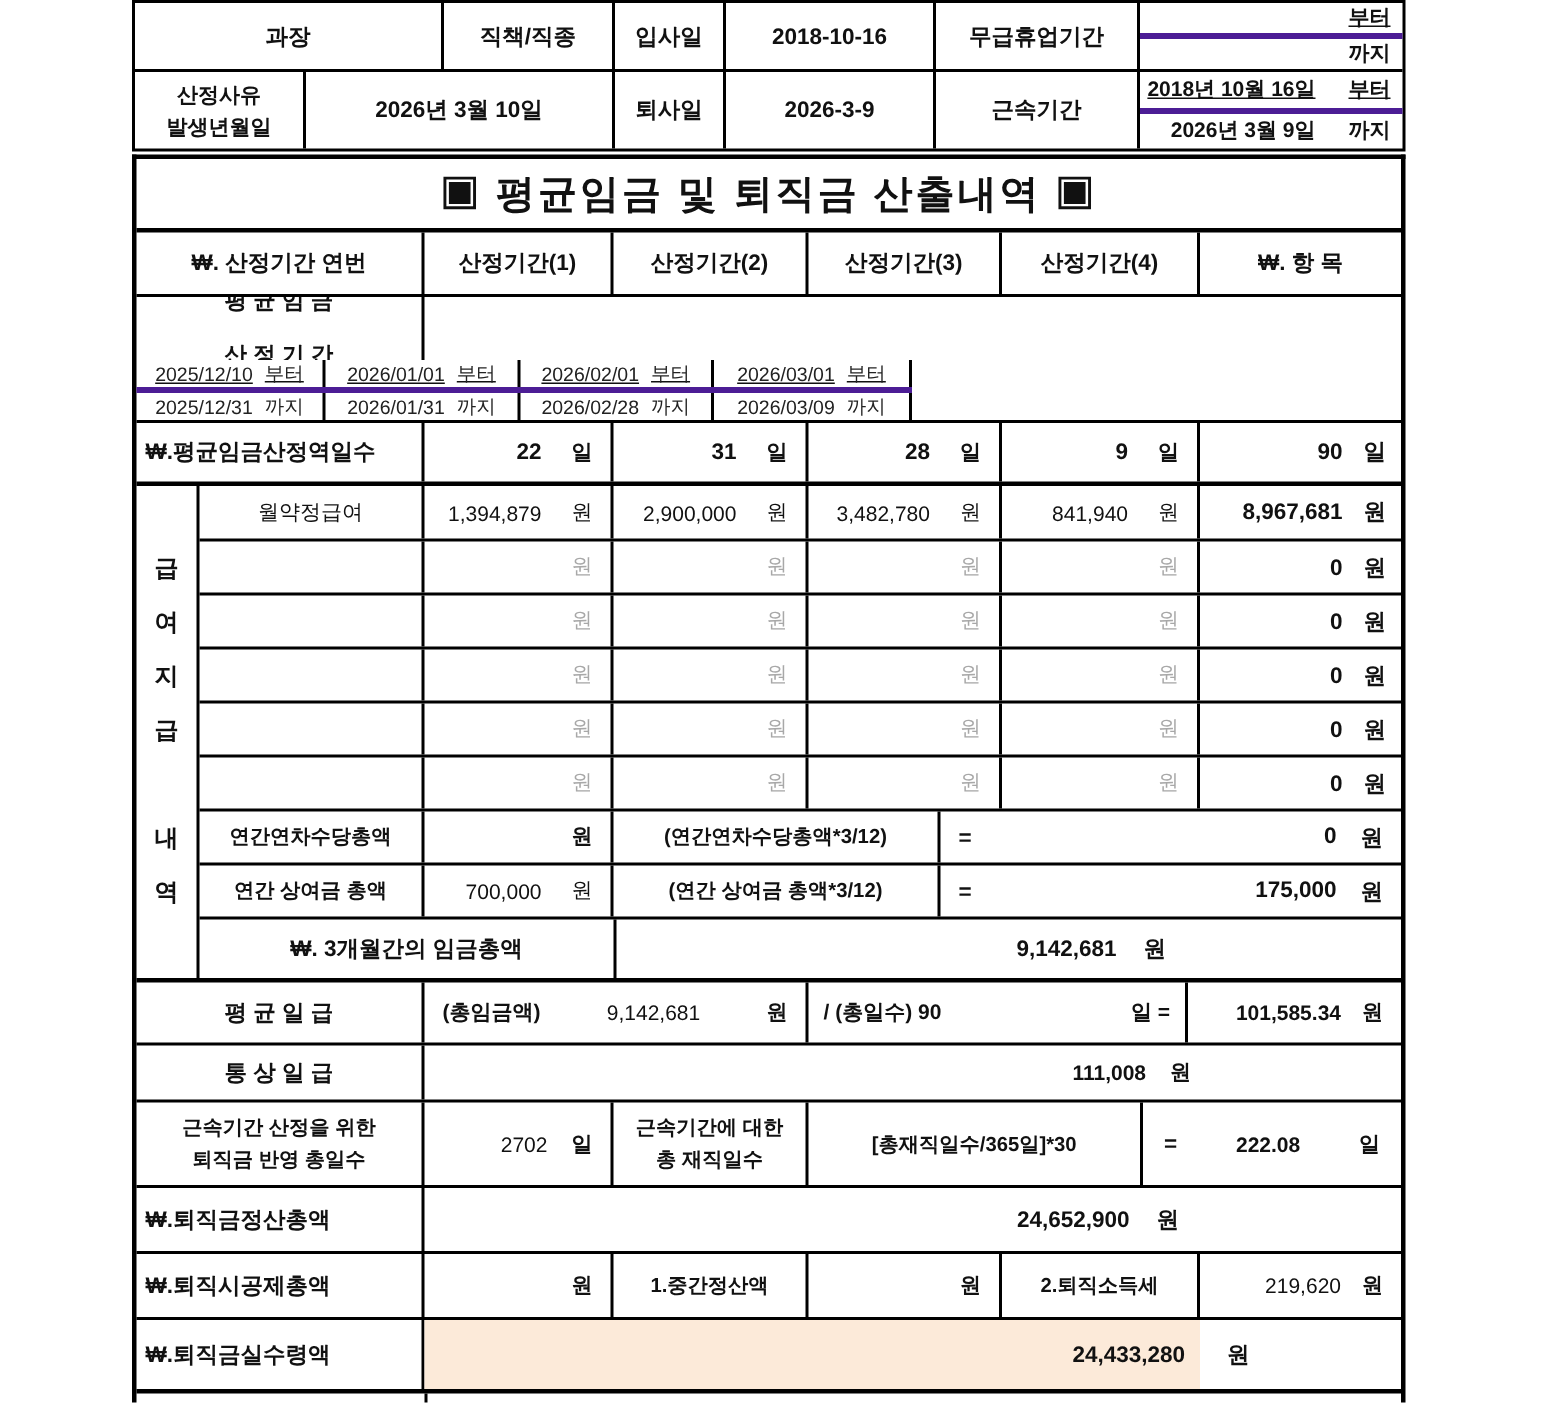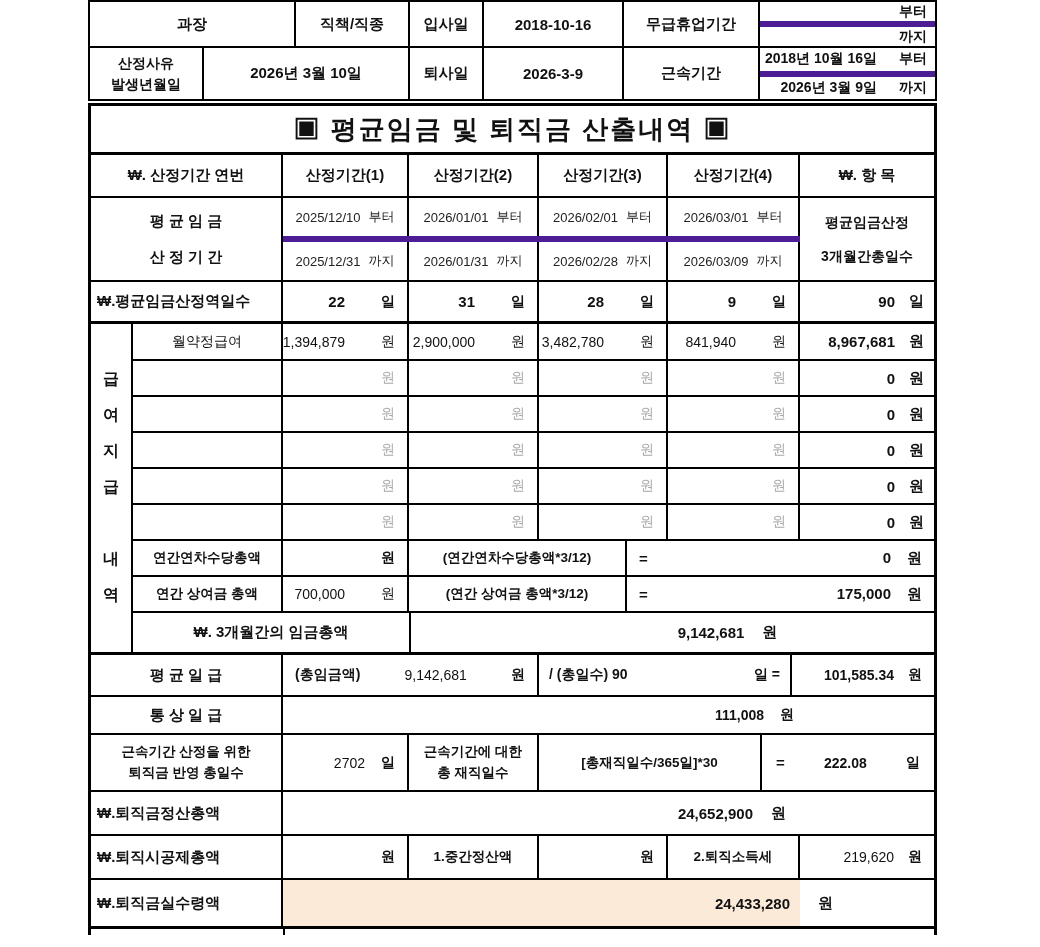--- a/index.html
+++ b/index.html
@@ -7,31 +7,31 @@
         font-family:"Liberation Sans",sans-serif;color:#111;}
   .tbl{position:absolute;box-sizing:border-box;border:2px solid #000;background:#fff;}
   .row{display:flex;box-sizing:border-box;border-bottom:2px solid #000;}
   .row.nb{border-bottom:none;}
   .row.thick{border-bottom:3px solid #000;}
   .c{display:flex;align-items:center;justify-content:center;box-sizing:border-box;
      border-right:2px solid #000;font-weight:bold;font-size:15px;overflow:hidden;white-space:nowrap;}
   .c.last{border-right:none;}
   .c.lal{justify-content:flex-start;padding-left:6px;}
   .stack{display:flex;flex-direction:column;align-items:center;justify-content:center;line-height:1.45;}
-  .vu{justify-content:flex-end;gap:36px;padding-right:12px;}
+  .vu{justify-content:flex-end;gap:20px;padding-right:12px;}
   .vu .num{font-weight:normal;font-size:14px;}
   .vu .unit{font-size:14px;font-weight:normal;}
   .muted{color:#a8a8a8;}
   .tot{justify-content:flex-end;gap:14px;padding-right:10px;}
   .tot span{font-weight:bold;font-size:15px;}
   .datec{gap:8px;font-weight:normal;font-size:13px;color:#222;}
   .small2{font-size:13.5px;line-height:1.5;}
   .sub{display:flex;flex-direction:column;flex:1;}
   .sub .half{display:flex;flex:1;align-items:center;box-sizing:border-box;}
-  .sub .half.hb{border-bottom:6px solid #4c1d95;}
+  .sub .half.hb{border-bottom:4px solid #4c1d95;text-decoration:underline;}
   .suffixr{justify-content:flex-end;padding-right:8px;gap:22px;font-size:14px;font-weight:bold;}
   .salary-rows{display:flex;flex-direction:column;flex:1;}
   .srow{display:flex;box-sizing:border-box;border-bottom:2px solid #000;}
   .srow.nb{border-bottom:none;}
   .sidebar{display:flex;flex-direction:column;border-right:2px solid #000;box-sizing:border-box;}
   .slot{display:flex;align-items:center;justify-content:center;font-weight:bold;font-size:16px;}
   .peach{border-right:none;}
   .eqcell{justify-content:flex-start;padding:0 12px;}
   .eqcell .eq{font-weight:bold;}
   .eqcell .spread{flex:1;display:flex;justify-content:flex-end;gap:16px;}
@@ -89,21 +89,21 @@
 
     <div class="row" style="height:43px;">
       <div class="c" style="width:192px;">₩. 산정기간 연번</div>
       <div class="c" style="width:126px;">산정기간(1)</div>
       <div class="c" style="width:130px;">산정기간(2)</div>
       <div class="c" style="width:129px;">산정기간(3)</div>
       <div class="c" style="width:132px;">산정기간(4)</div>
       <div class="c last" style="flex:1;">₩. 항 목</div>
     </div>
 
-    <div class="row" style="height:84px;">
+    <div class="row" style="height:84px;flex-direction:column;">
       <div class="c stack" style="width:192px;gap:14px;">
         <span>평 균 임 금</span>
         <span>산 정 기 간</span>
       </div>
       <div class="sub" style="width:517px;flex:none;">
         <div class="half hb" style="display:flex;">
           <div class="c datec" style="width:126px;height:100%;">
             <span>2025/12/10</span>
               <span>부터</span>
           </div>

